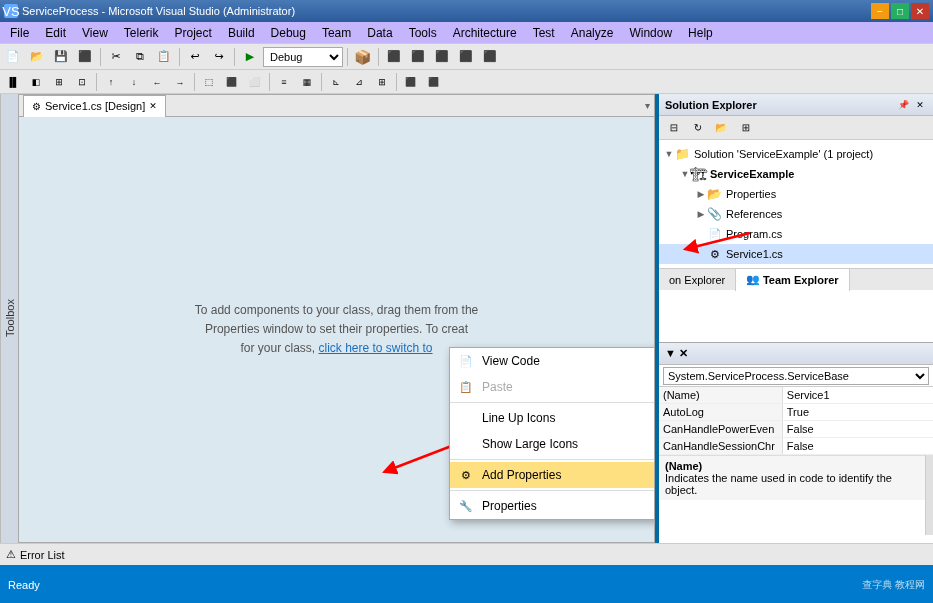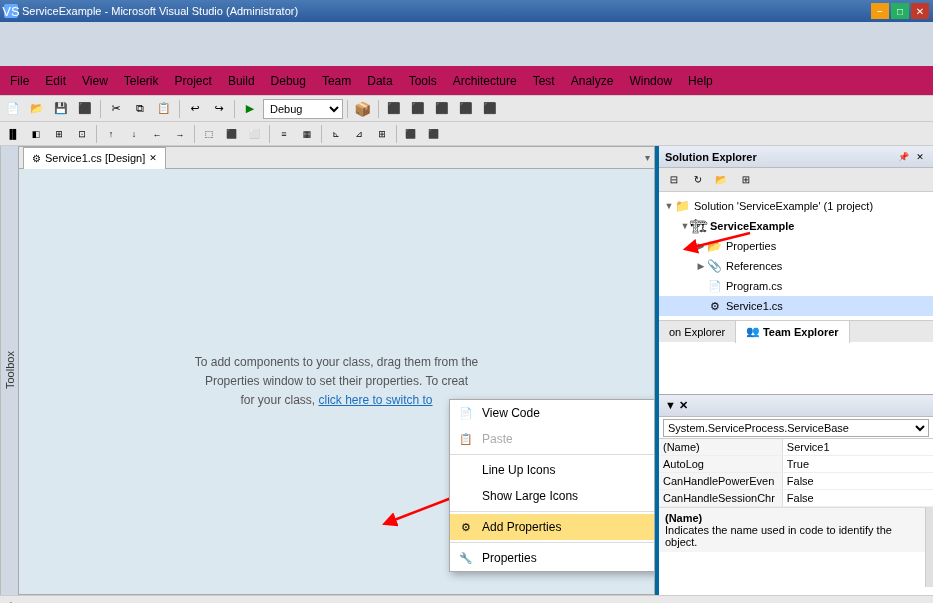--- a/index.html
+++ b/index.html
@@ -17,26 +17,25 @@
     .title-bar-left { display: flex; align-items: center; gap: 4px; }
     .title-icon { width: 14px; height: 14px; background: #6af; border-radius: 2px; font-size: 13px; display:flex;align-items:center;justify-content:center; }
     .title-controls { display: flex; gap: 2px; }
     .title-btn { width: 18px; height: 16px; display:flex;align-items:center;justify-content:center; font-size:10px; cursor:pointer; border:none; background:transparent; color:white; }
     .title-btn.close { background: #c0392b; }
     .title-btn.max { background: #27ae60; }
     .title-btn.min { background: #f39c12; }
 
     
     .menu-bar {
-      height: 30px;
-      background: #be185d;
+      height: 22px;
+      background: #c4b5fd;
       display: flex; align-items: center;
       border-bottom: 1px solid #ccc;
       padding: 0 2px;
-      margin-top: 44px;
     }
     .menu-item {
       padding: 2px 8px;
       font-size: 12px;
       cursor: pointer;
       height: 22px;
       display: flex; align-items: center;
     }
 
     
@@ -280,21 +279,21 @@
 
     
     .props-scroll { overflow-y: auto; max-height: 80px; }
   </style>
 </head>
 <body>
 
 <div class="title-bar">
   <div class="title-bar-left">
     <div class="title-icon">VS</div>
-    <span>ServiceExample - Microsoft Visual Studio (Administrator)</span>
+    <span>ServiceProcess - Microsoft Visual Studio (Administrator)</span>
   </div>
   <div class="title-controls">
     <button class="title-btn min">−</button>
     <button class="title-btn max">□</button>
     <button class="title-btn close">✕</button>
   </div>
 </div>
 
 <div class="menu-bar">
   <div class="menu-item">File</div>

